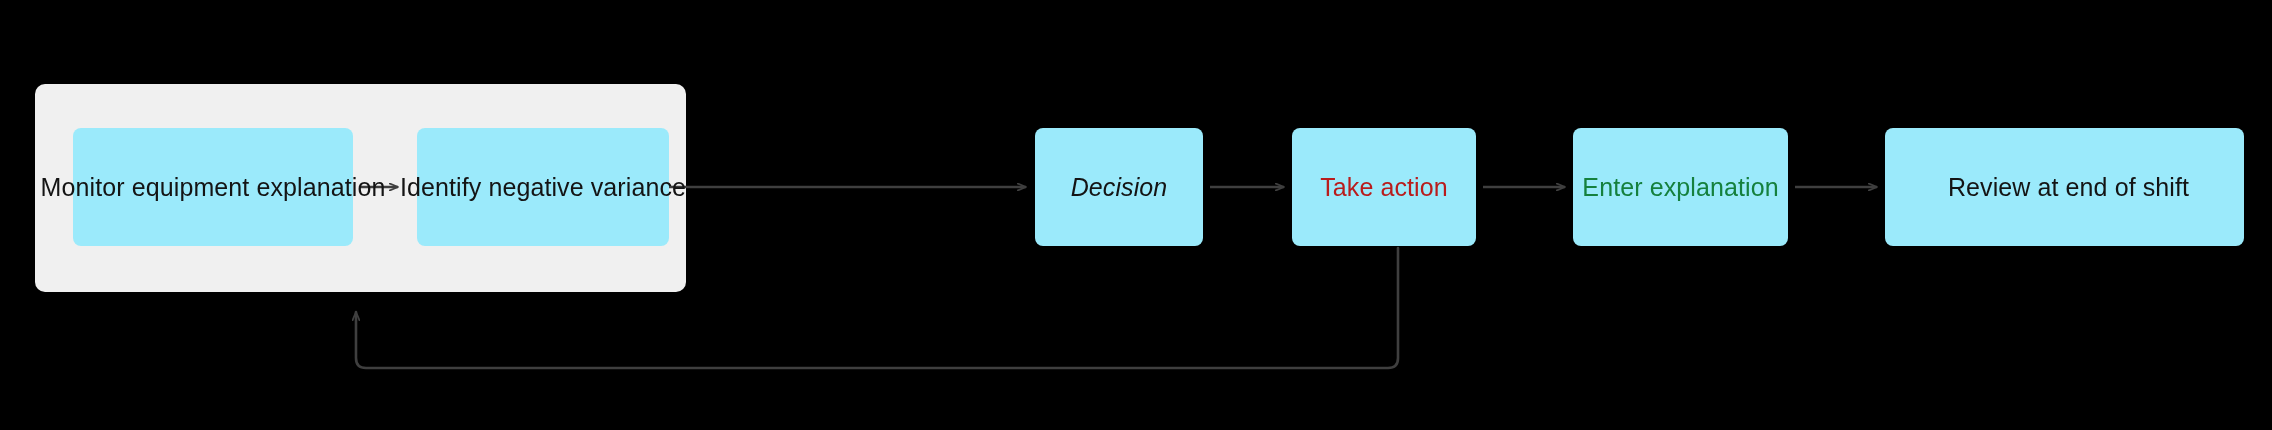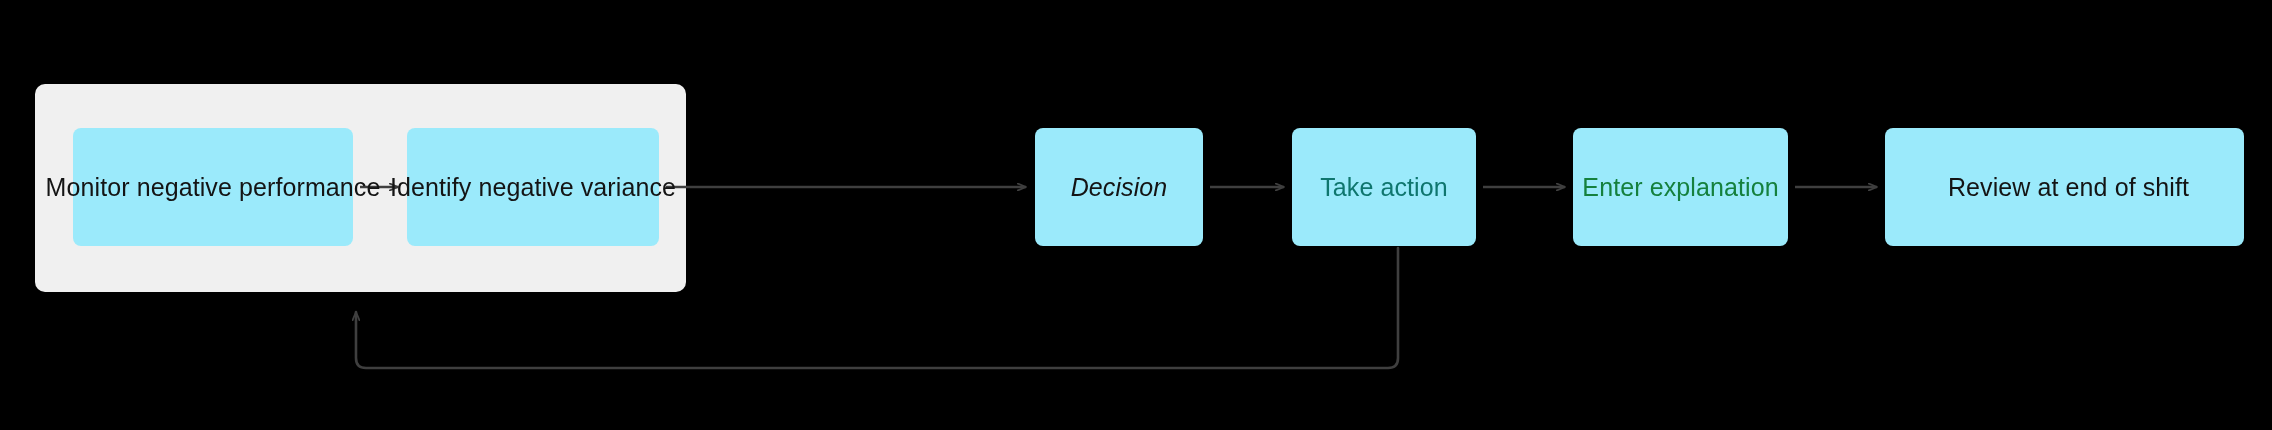--- a/index.html
+++ b/index.html
@@ -94,20 +94,20 @@
     <g>
       <path d="M 1398 248
                L 1398 358
                Q 1398 368 1388 368
                L 366 368
                Q 356 368 356 358
                L 356 312" fill="none" stroke="#3f3f3f" stroke-width="2.6" stroke-linecap="round" marker-end="url(#arrowhead-up)"></path>
     </g>
   </svg>
 
-  <div class="node" style="left: 73px; top: 128px; width: 280px; height: 118px; background: rgb(155, 234, 251); color: rgb(20, 20, 20); border-radius: 8px;">Monitor negative performance</div>
-  <div class="node" style="left: 407px; top: 128px; width: 252px; height: 118px; background: rgb(155, 234, 251); color: rgb(20, 20, 20); border-radius: 8px;">Identify negative variance</div>
+  <div class="node" style="left: 73px; top: 128px; width: 280px; height: 118px; background: rgb(155, 234, 251); color: rgb(20, 20, 20); border-radius: 8px;">Monitor equipment explanation</div>
+  <div class="node" style="left: 417px; top: 128px; width: 252px; height: 118px; background: rgb(155, 234, 251); color: rgb(20, 20, 20); border-radius: 8px;">Identify negative variance</div>
   <div class="node" style="left: 1035px; top: 128px; width: 168px; height: 118px; background: rgb(155, 234, 251); color: rgb(20, 20, 20); border-radius: 8px; font-style: italic;">Decision</div>
-  <div class="node" style="left: 1292px; top: 128px; width: 184px; height: 118px; background: rgb(155, 234, 251); color: #0f766e; border-radius: 8px;">Take action</div>
+  <div class="node" style="left: 1292px; top: 128px; width: 184px; height: 118px; background: rgb(155, 234, 251); color: #b91c1c; border-radius: 8px;">Take action</div>
   <div class="node" style="left: 1573px; top: 128px; width: 215px; height: 118px; background: rgb(155, 234, 251); color: #15803d; border-radius: 8px;">Enter explanation</div>
   <div class="node" style="left: 1885px; top: 128px; width: 359px; height: 118px; background: rgb(155, 234, 251); color: rgb(20, 20, 20); border-radius: 8px; padding-left: 20px;">Review at end of shift</div>
 
 </div>
 
 </body></html>

